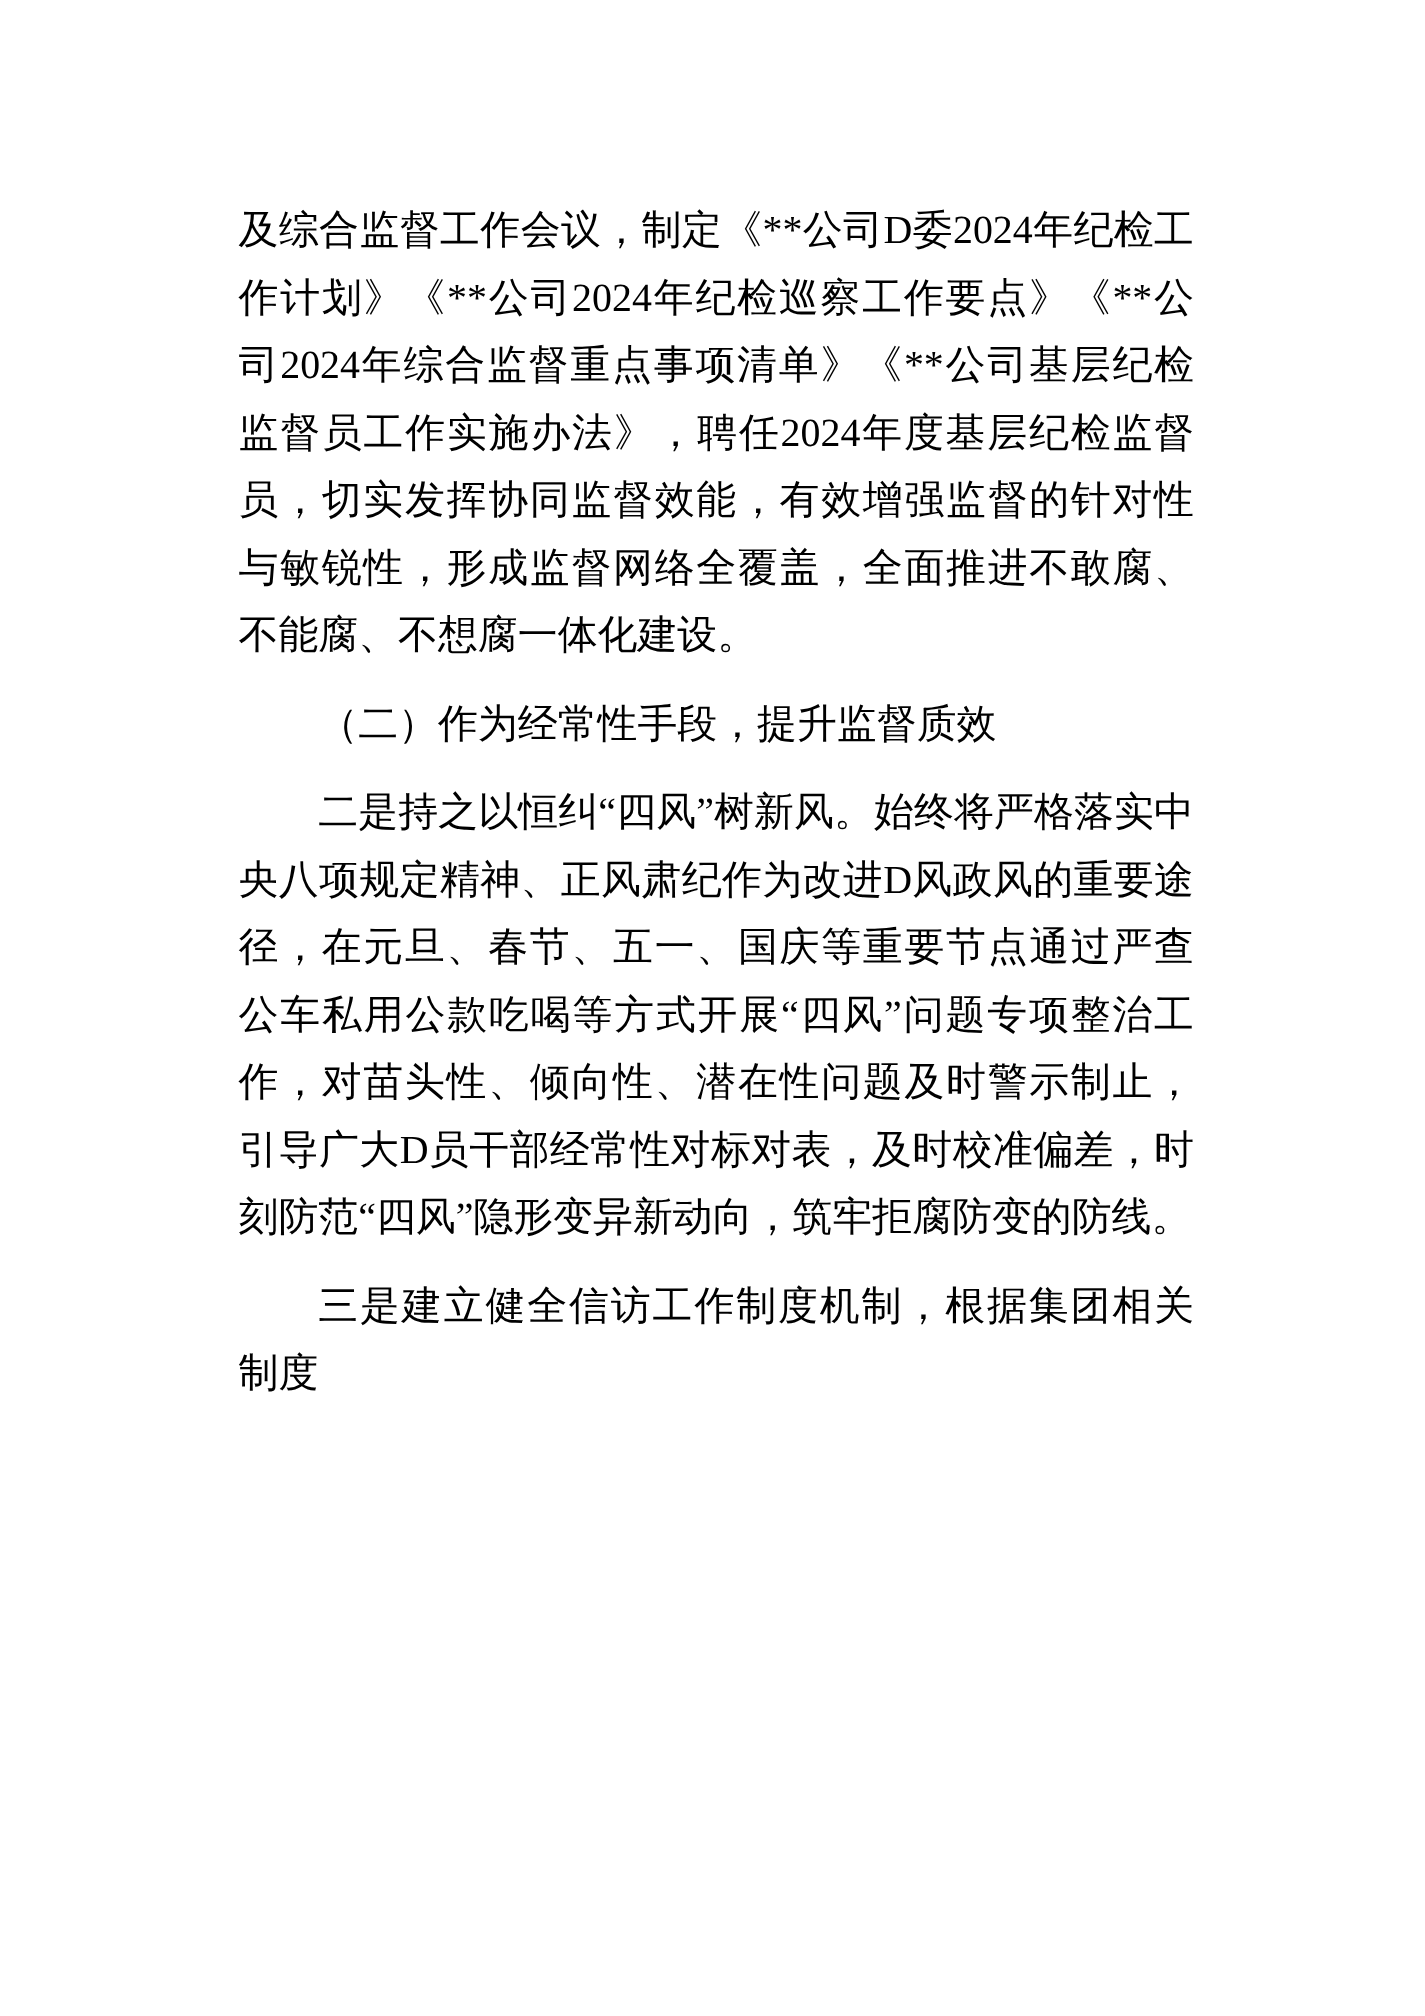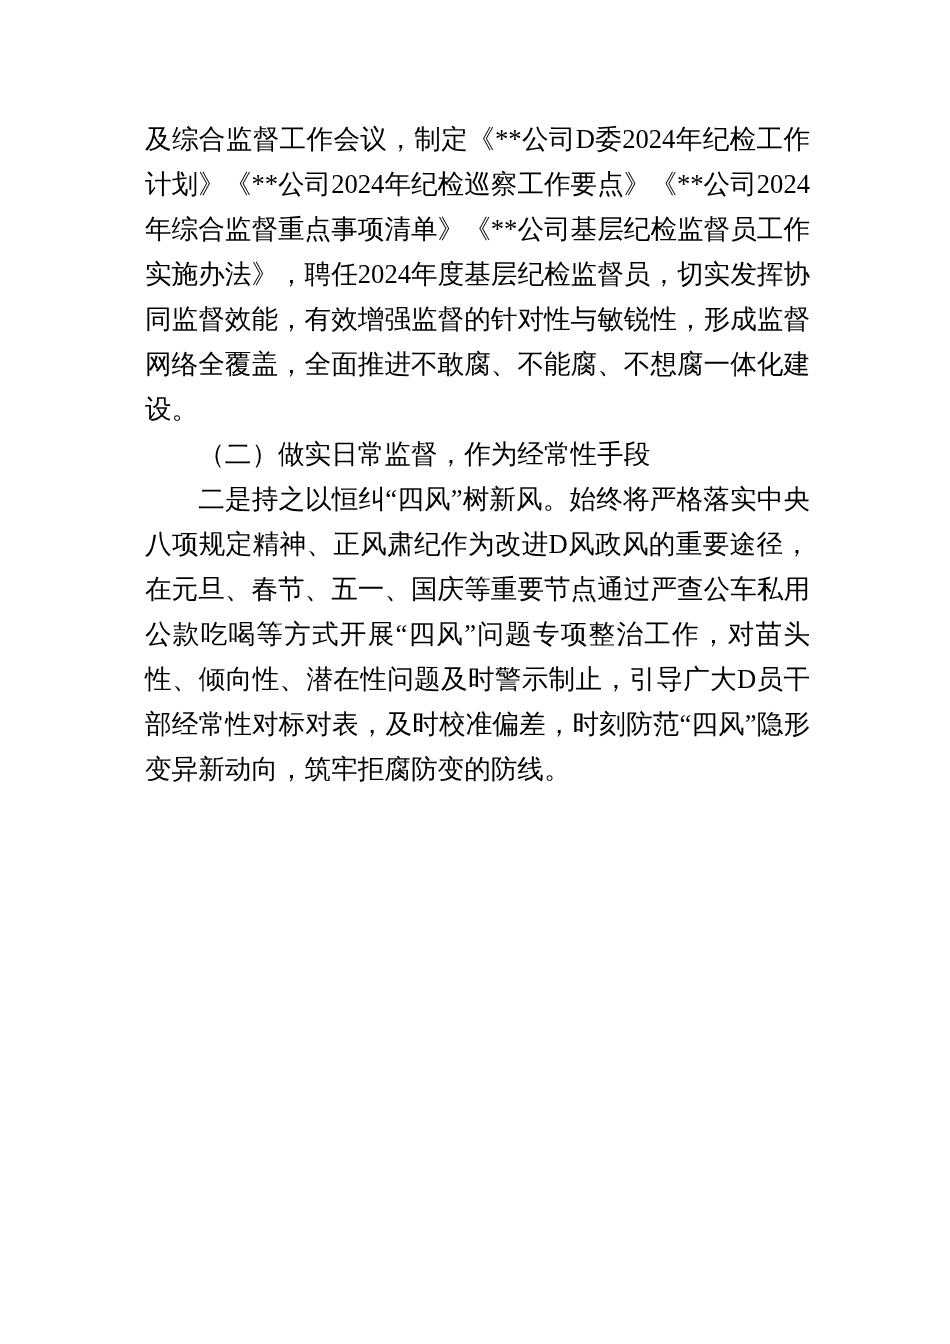--- a/index.html
+++ b/index.html
@@ -20,33 +20,34 @@
     top: 117px;
     width: 665px;
     font-family: "Liberation Serif", "DejaVu Serif", serif;
     font-size: 26.6px;
     line-height: 45px;
     color: #000000;
     text-align: justify;
     text-justify: inter-character;
   }
   .text-block p {
-    margin: 0;
+    margin: 14px;
     padding: 0;
   }
   .text-block p.indent {
     text-indent: 2em;
   }
   .text-block p.heading {
     
     font-family: "Liberation Serif", "DejaVu Serif", serif;
   }
 </style>
 </head>
 <body>
 
 <div class="page">
   <div class="text-block">
     <p class="body">及综合监督工作会议，制定《**公司D委2024年纪检工作计划》《**公司2024年纪检巡察工作要点》《**公司2024年综合监督重点事项清单》《**公司基层纪检监督员工作实施办法》，聘任2024年度基层纪检监督员，切实发挥协同监督效能，有效增强监督的针对性与敏锐性，形成监督网络全覆盖，全面推进不敢腐、不能腐、不想腐一体化建设。</p>
-    <p class="heading indent">（二）做实日常监督，作为经常性手段</p>
+    <p class="heading indent">（二）作为经常性手段，提升监督质效</p>
     <p class="body indent">二是持之以恒纠“四风”树新风。始终将严格落实中央八项规定精神、正风肃纪作为改进D风政风的重要途径，在元旦、春节、五一、国庆等重要节点通过严查公车私用公款吃喝等方式开展“四风”问题专项整治工作，对苗头性、倾向性、潜在性问题及时警示制止，引导广大D员干部经常性对标对表，及时校准偏差，时刻防范“四风”隐形变异新动向，筑牢拒腐防变的防线。</p>
+    <p class="body indent">三是建立健全信访工作制度机制，根据集团相关制度</p>
   </div>
 </div>
 
 </body></html>

